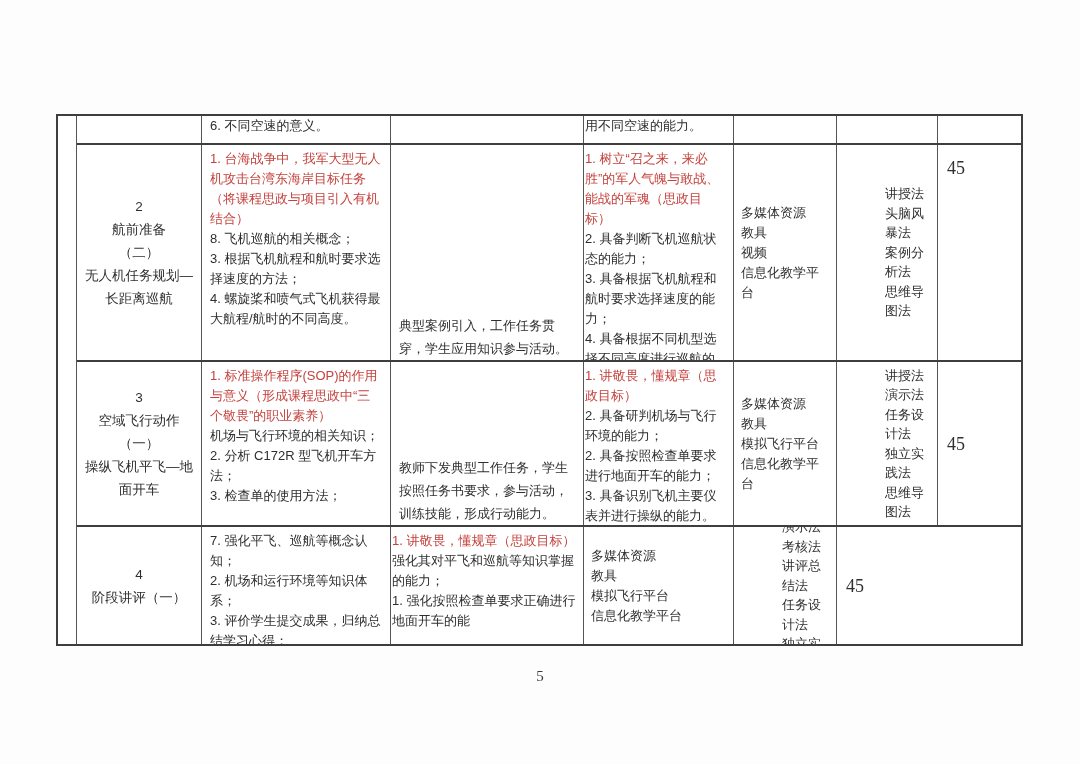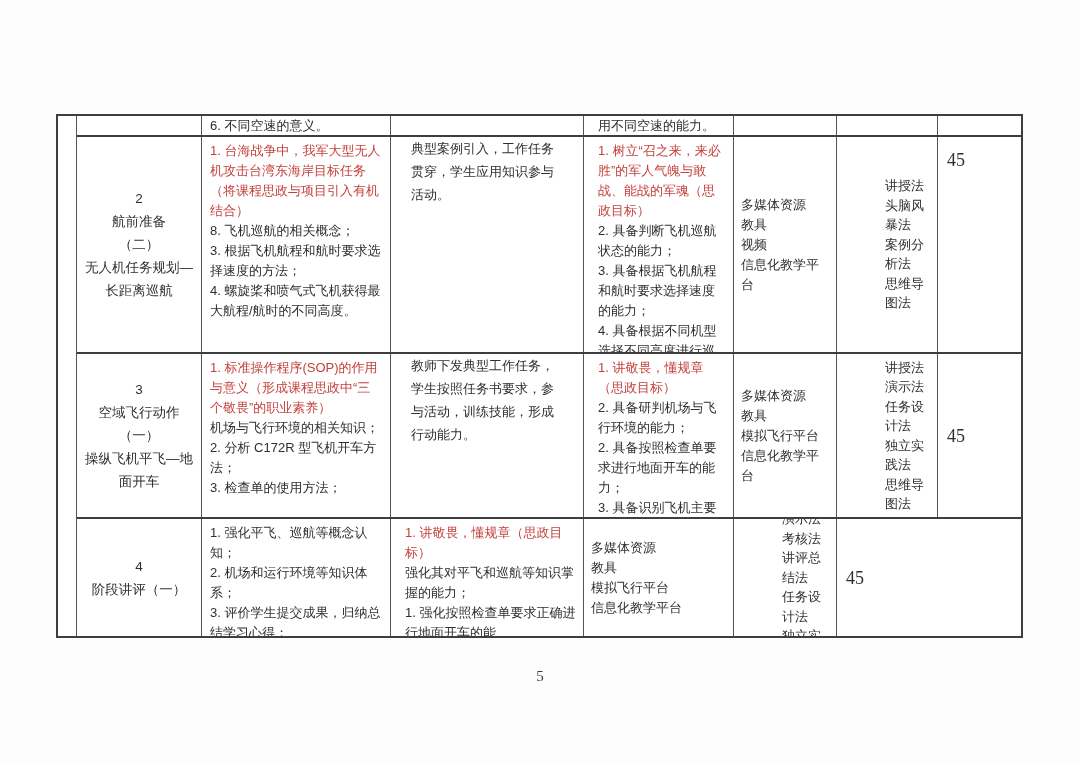--- a/index.html
+++ b/index.html
@@ -28,46 +28,46 @@
   .side-col{
     width:19px;
     border-right:1px solid var(--vline);
   }
   .main{display:flex;flex-direction:column;}
   .row{
     display:grid;
     grid-template-columns:124px 189px 193px 150px 103px 101px 84px;
   }
   .row + .row{border-top:2px solid var(--line);}
-  .row-partial{height:19px;}
+  .row-partial{height:27px;}
   .r0{height:217px;}
   .r1{height:165px;}
   .r2{height:119px;}
   .c{
     overflow:hidden;
     font-size:13px;
     line-height:20px;
   }
   .c + .c{border-left:1px solid var(--vline);}
   
   .unit{
     display:flex;flex-direction:column;justify-content:center;
     text-align:center;
     font-size:13.5px;line-height:23px;
     padding:2px 4px;
   }
   
   .items{padding:4px 7px 0 8px;}
-  .items.tight{padding:4px 6px 0 14px;}
+  .items.tight{padding:4px 6px 0 1px;}
   .item{margin:0;}
   .red{color:var(--red);}
   
   .method{
-    display:flex;align-items:flex-start;
-    padding:0 20px;
+    display:flex;align-items:flex-end;
+    padding:0 8px;
     line-height:23px;
   }
   
   .list{
     display:flex;flex-direction:column;justify-content:center;
     padding:1px 7px;
   }
   .list.dense{line-height:19.5px;padding-left:48px;}
   
   .hours-cell{
@@ -188,21 +188,21 @@
     <div class="c hours-cell middle">
       <span>45</span>
     </div>
   </div>
       <div class="row r2">
     <div class="c unit">
           <div class="line">4</div>
           <div class="line">阶段讲评（一）</div>
         </div>
     <div class="c items">
-          <div class="item">1. 强化平飞、巡航等概念认知；</div>
+          <div class="item">7. 强化平飞、巡航等概念认知；</div>
           <div class="item">2. 机场和运行环境等知识体系；</div>
           <div class="item">3. 评价学生提交成果，归纳总结学习心得；</div>
         </div>
     <div class="c items tight">
           <div class="item red">1. 讲敬畏，懂规章（思政目标）</div>
           <div class="item">强化其对平飞和巡航等知识掌握的能力；</div>
           <div class="item">1. 强化按照检查单要求正确进行地面开车的能</div>
         </div>
     <div class="c list">
           <div class="line">多媒体资源</div>

